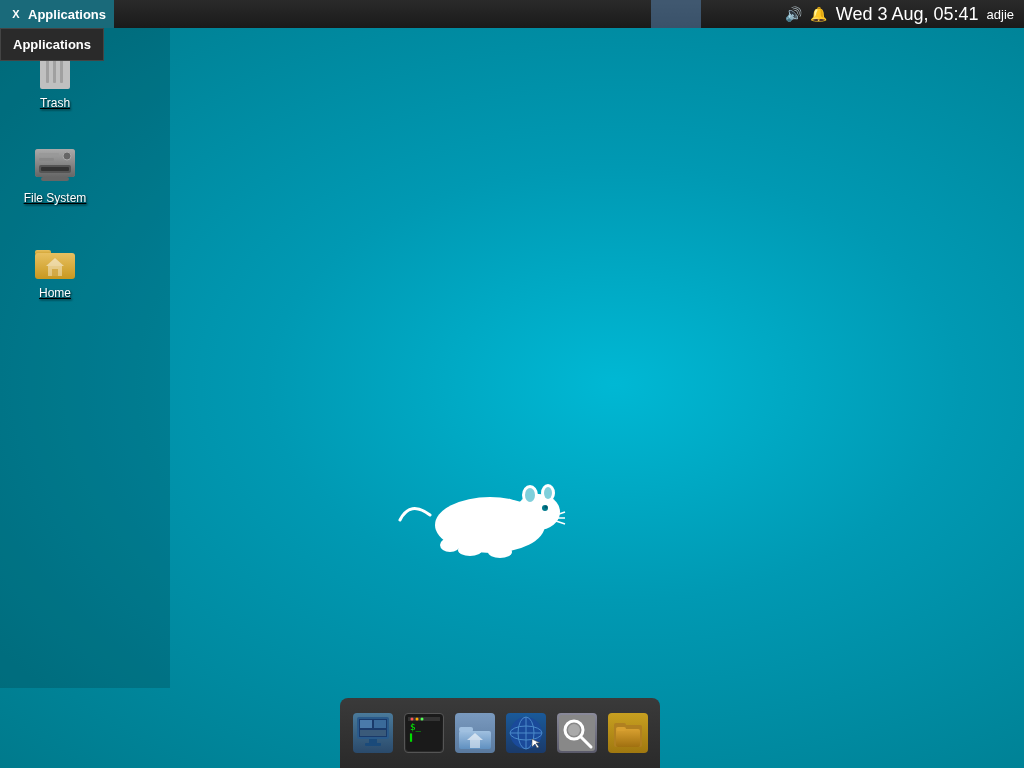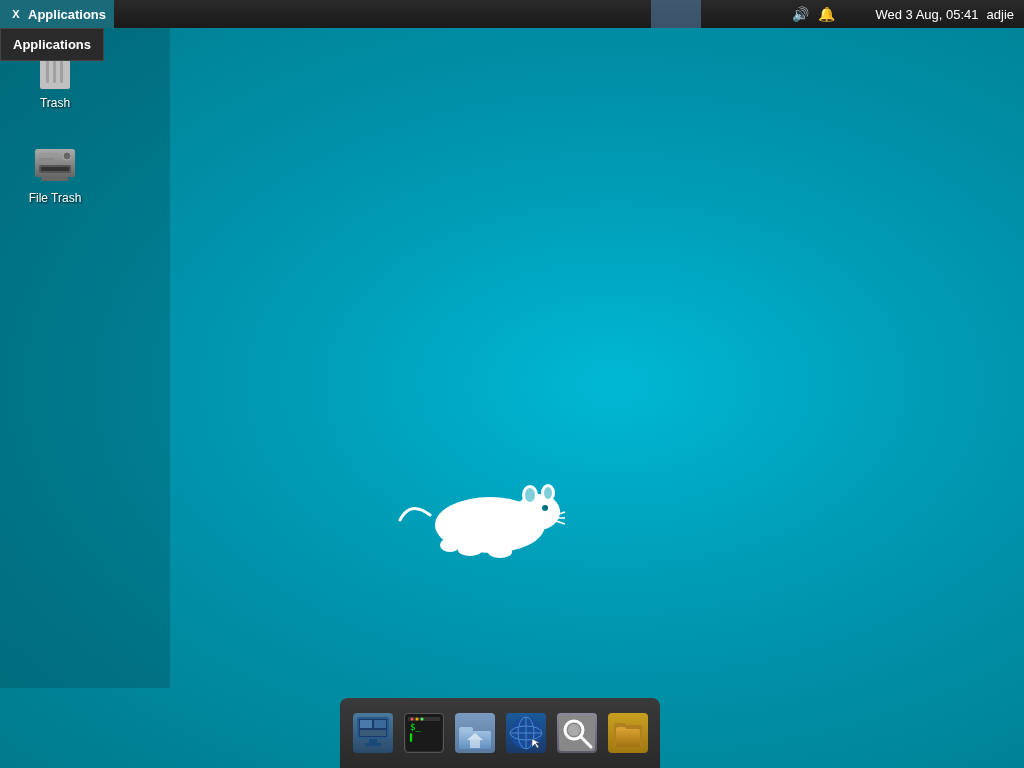--- a/index.html
+++ b/index.html
@@ -67,23 +67,22 @@
       color: white;
       font-size: 13px;
     }
 
     .panel-icon {
       cursor: pointer;
       font-size: 14px;
     }
 
     .datetime {
-      font-size: 13px;
-      color: white;
-      margin-left: 32px;
+      font-size: 18px;
+      color: white;
     }
 
     .username {
       font-size: 13px;
       color: white;
       cursor: pointer;
       text-align: right;
     }
 
     
@@ -121,20 +120,21 @@
       gap: 20px;
     }
 
     .desktop-icon {
       display: flex;
       flex-direction: column;
       align-items: center;
       cursor: pointer;
       width: 90px;
       padding: 4px;
+      text-decoration: underline;
     }
 
     .icon-img {
       width: 48px;
       height: 48px;
       display: flex;
       align-items: center;
       justify-content: center;
       font-size: 36px;
     }
@@ -329,23 +329,44 @@
         <rect x="6" y="17" width="15" height="3" rx="1" fill="#888"></rect>
 
         <rect x="6" y="24" width="32" height="8" rx="2" fill="#555"></rect>
         <rect x="8" y="26" width="28" height="4" rx="1" fill="#333"></rect>
 
         <rect x="8" y="36" width="28" height="4" rx="2" fill="#666"></rect>
 
         <circle cx="34" cy="15" r="4" fill="#666" stroke="#aaa" stroke-width="1"></circle>
       </svg>
     </div>
-    <span class="icon-label">File Trash</span>
-  </div>
-
+    <span class="icon-label">File System</span>
+  </div>
+
+  <div class="desktop-icon">
+    <div class="icon-img">
+      <svg class="home-icon-svg" viewBox="0 0 44 44">
+        <defs>
+          <linearGradient id="folderGrad" x1="0" y1="0" x2="0" y2="1">
+            <stop offset="0%" stop-color="#e8c060"></stop>
+            <stop offset="100%" stop-color="#c89820"></stop>
+          </linearGradient>
+        </defs>
+
+        <rect x="2" y="14" width="16" height="5" rx="2" fill="url(#folderGrad)"></rect>
+
+        <rect x="2" y="17" width="40" height="26" rx="3" fill="url(#folderGrad)"></rect>
+
+        <polygon points="22,22 13,30 31,30" fill="rgba(255,255,255,0.5)"></polygon>
+        <rect x="15" y="30" width="14" height="10" fill="rgba(255,255,255,0.4)"></rect>
+        <rect x="19" y="33" width="6" height="7" fill="rgba(200,150,30,0.6)"></rect>
+      </svg>
+    </div>
+    <span class="icon-label">Home</span>
+  </div>
 </div>
 
 <div class="mouse-logo">
   <svg viewBox="0 0 180 100">
 
     <path d="M10,60 Q20,40 40,55" stroke="white" stroke-width="3" fill="none" stroke-linecap="round"></path>
 
     <ellipse cx="100" cy="65" rx="55" ry="28" fill="white"></ellipse>
 
     <ellipse cx="148" cy="52" rx="22" ry="18" fill="white"></ellipse>

